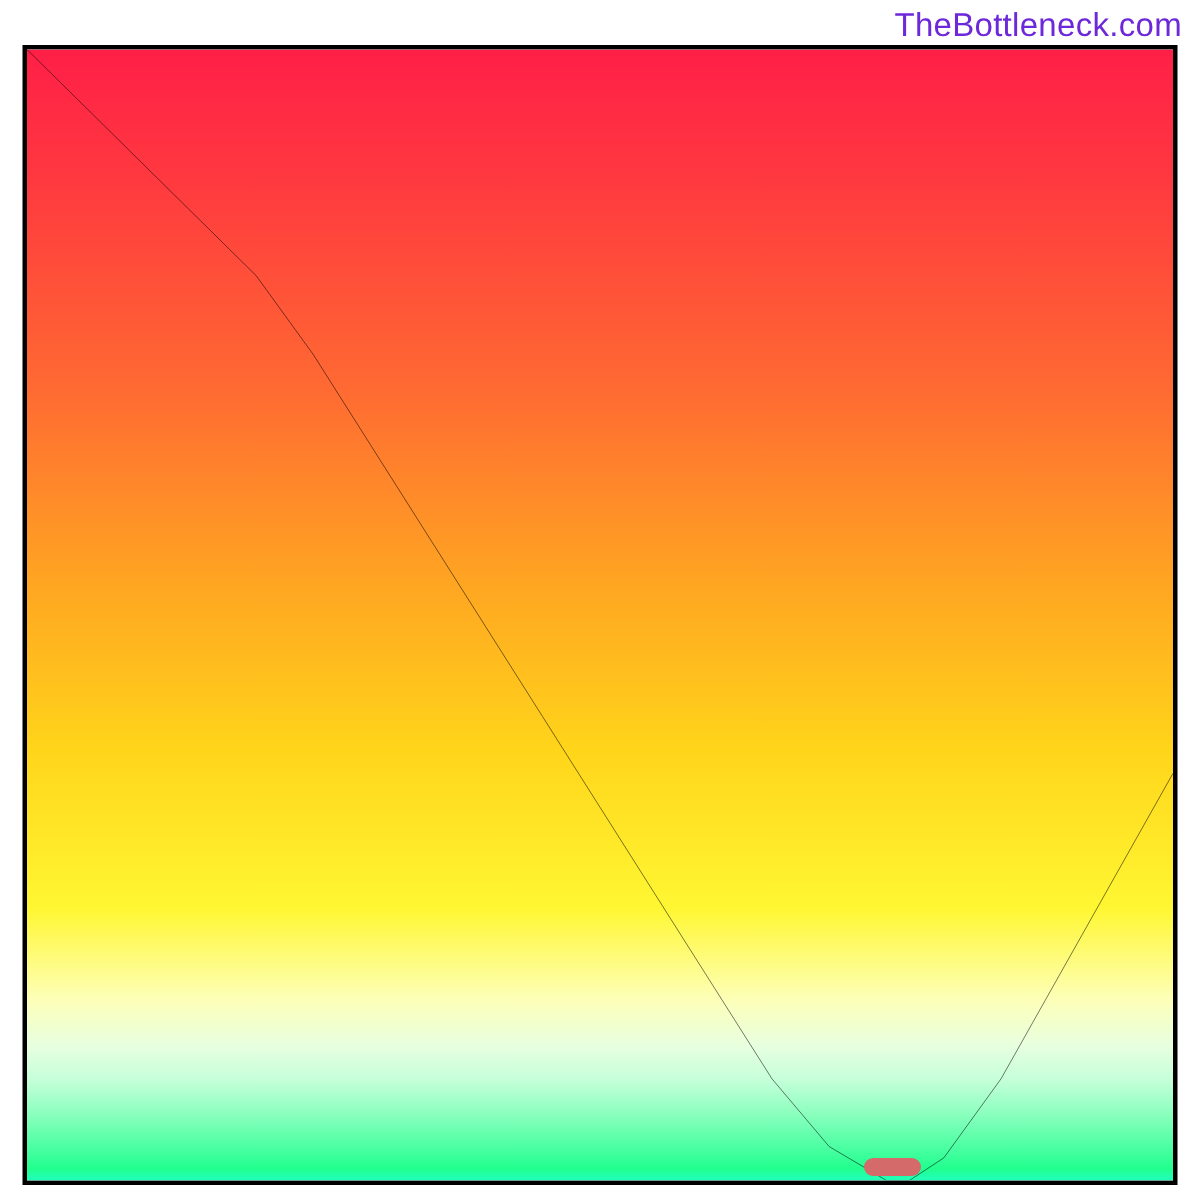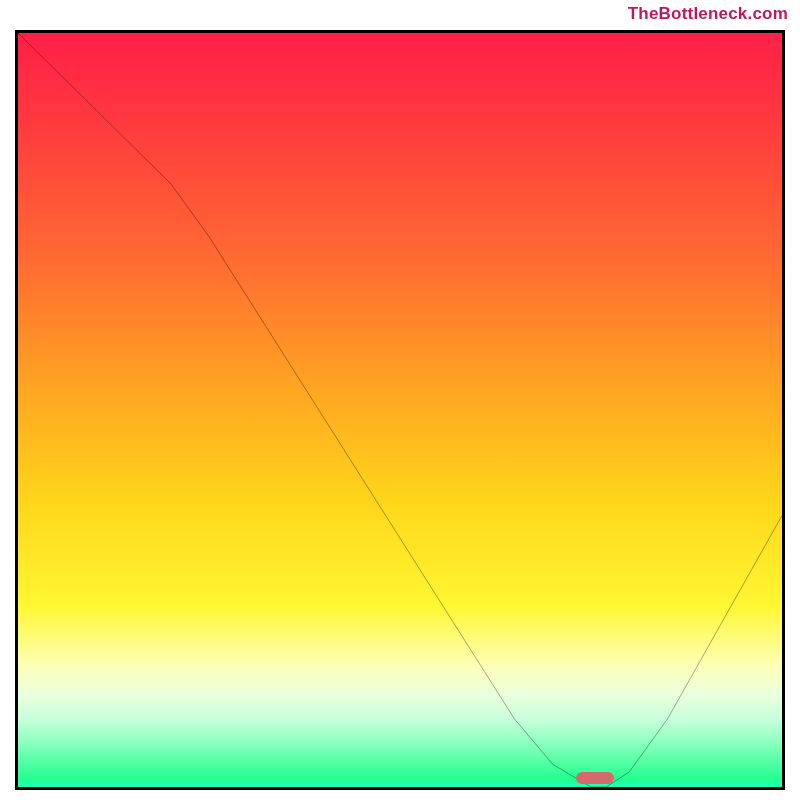--- a/index.html
+++ b/index.html
@@ -8,23 +8,23 @@
     width: 800px;
     height: 800px;
     background: #ffffff;
     font-family: Arial, Helvetica, sans-serif;
     overflow: hidden;
   }
   .watermark {
     position: absolute;
     top: 4px;
     right: 12px;
-    font-size: 17px;
-    font-weight: 700;
-    color: #be185d;
+    font-size: 22px;
+    font-weight: 400;
+    color: #6d28d9;
     letter-spacing: 0.2px;
     z-index: 5;
   }
   .frame {
     position: absolute;
     left: 15px;
     top: 30px;
     width: 770px;
     height: 760px;
     border: 3px solid #000;

